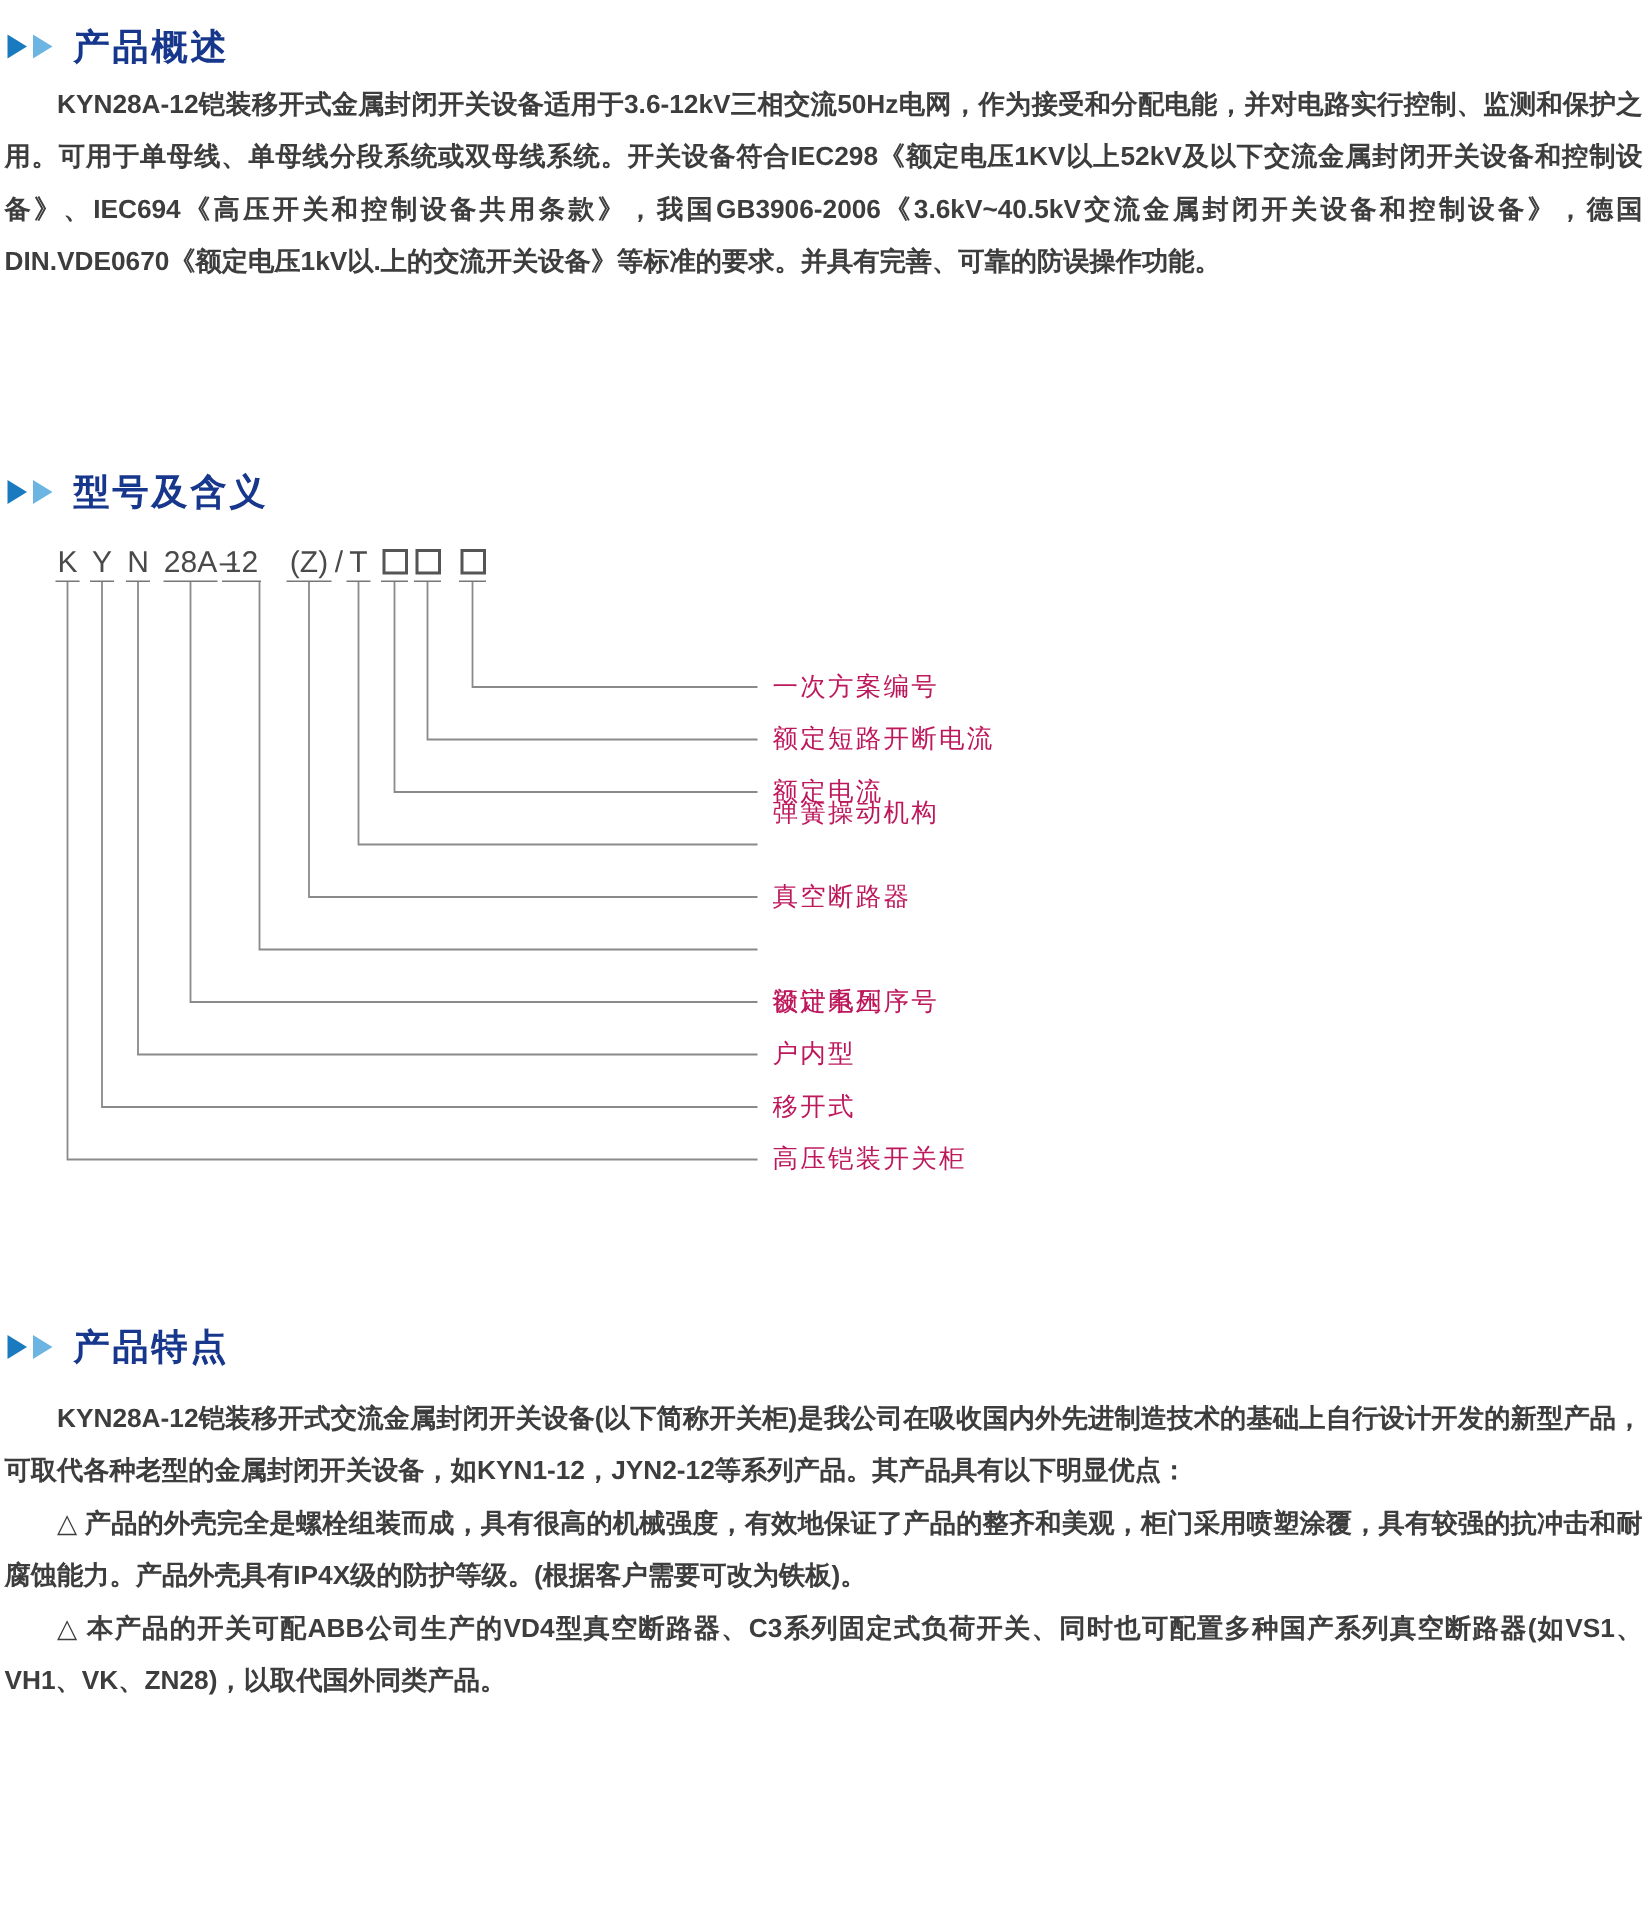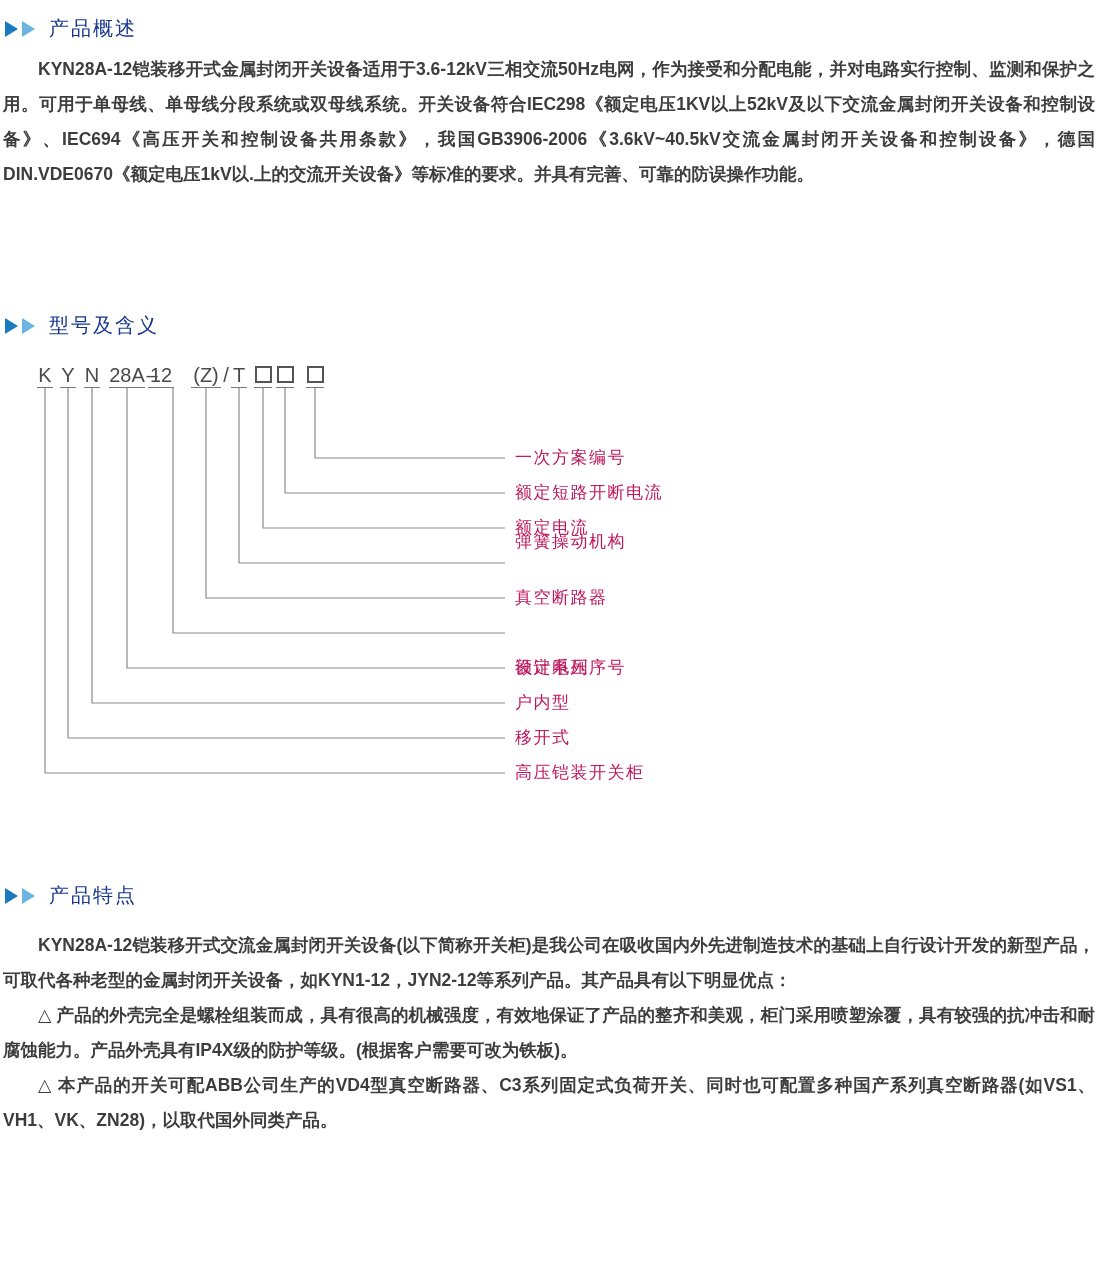--- a/index.html
+++ b/index.html
@@ -17,21 +17,21 @@
   .arr {
     width: 0; height: 0;
     border-top: 8px solid transparent;
     border-bottom: 8px solid transparent;
     margin-right: 4px;
   }
   .arr-dark  { border-left: 13px solid #1a7abf; }
   .arr-light { border-left: 13px solid #6cb5e3; }
   .sec-title {
     margin: 0 0 0 10px;
-    font-size: 20px; font-weight: 400;
+    font-size: 24px; font-weight: 700;
     color: #17378d; letter-spacing: 2px;
   }
   .body-text {
     position: absolute; left: 3px; width: 1092px;
     font-size: 17.5px; line-height: 35px;
     color: #3d3d3d; text-align: justify;
   }
   .body-text p { margin: 0; text-indent: 2em; font-weight: bold; }
   
   #ladder-svg {

